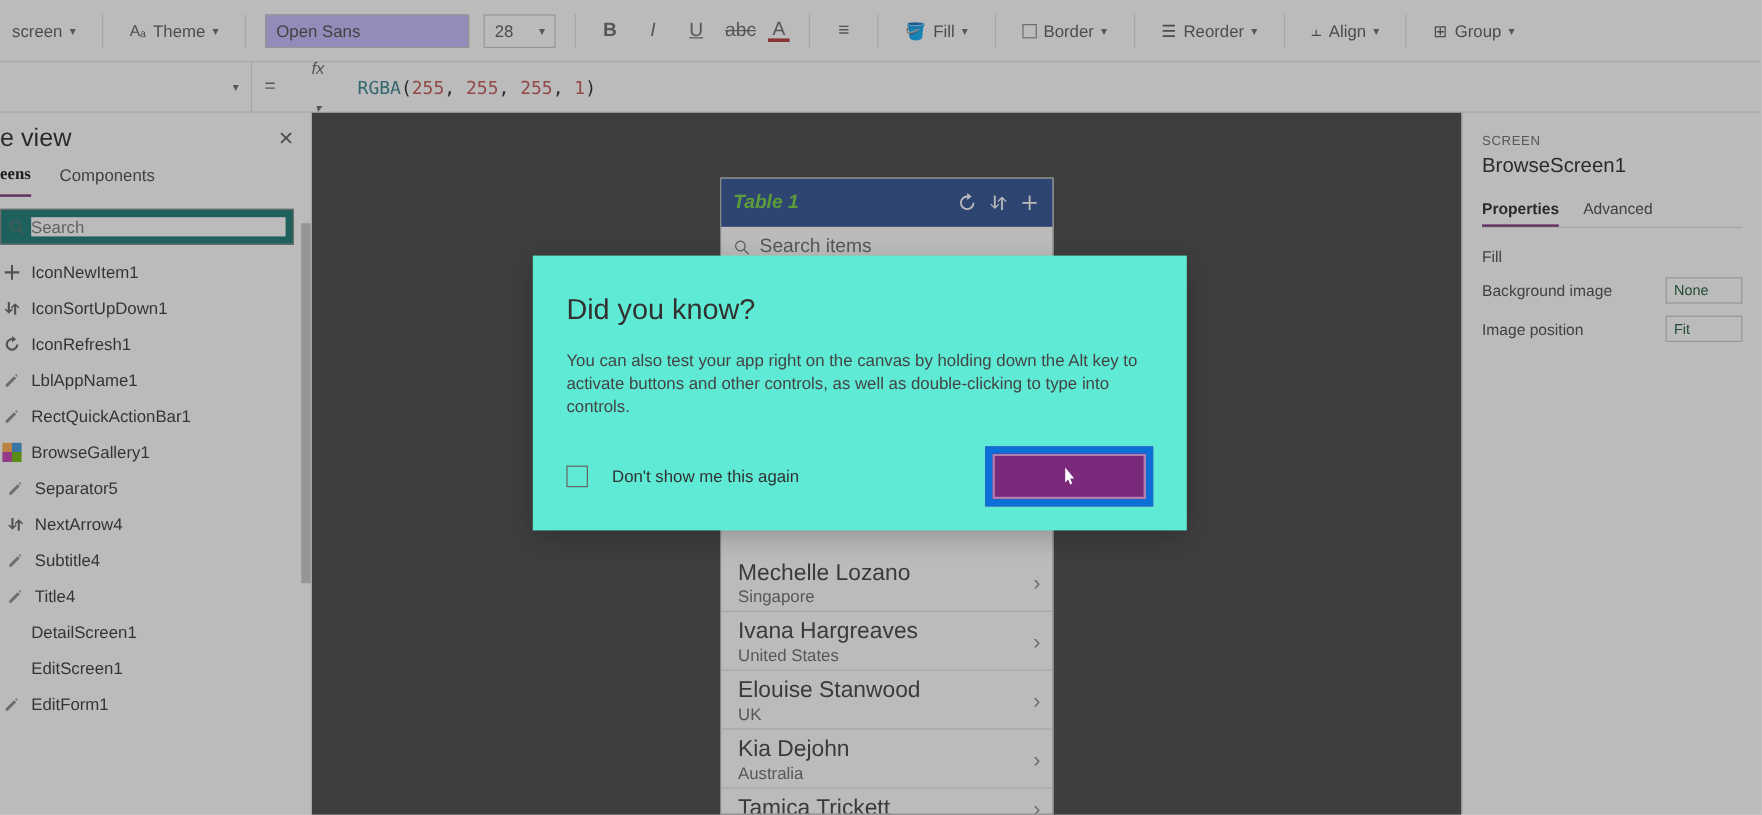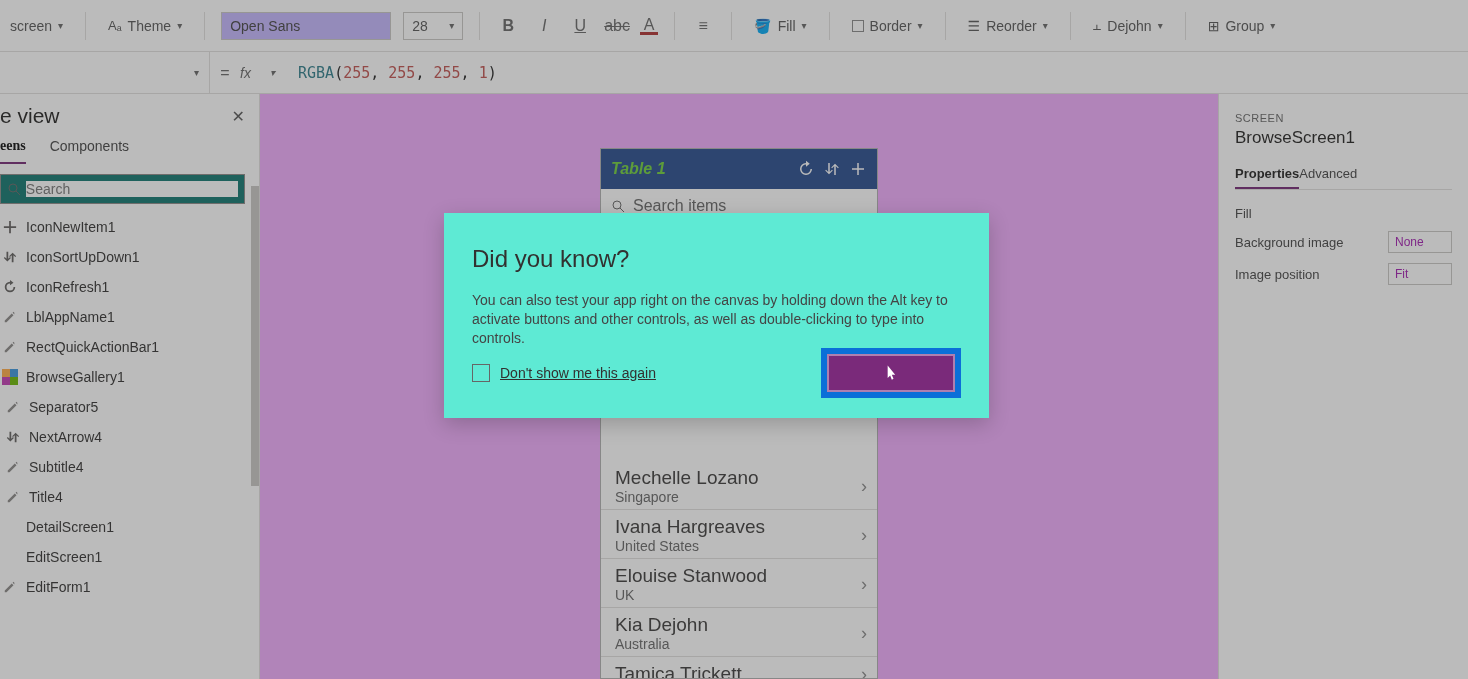--- a/index.html
+++ b/index.html
@@ -14,21 +14,21 @@
   .tb-size { width: 60px; height: 28px; border: 1px solid #c8c6c4; padding: 0 8px; display: flex; align-items: center; justify-content: space-between; background:#fff; }
   .tb-glyph { width: 24px; text-align: center; font-size: 16px; color: #666; }
   .under-a { display:flex; flex-direction:column; align-items:center; font-size:16px; color:#666; }
   .under-a .bar { width:18px; height:3px; background:#b03030; margin-top:-2px;}
   .chev { font-size: 10px; color: #666; }
 
   
   .formula-bar { height: 42px; display: flex; align-items: center; border-bottom: 1px solid #e1dfdd; background: #fff; font-size: 14px; }
   .fb-drop { width: 210px; height: 42px; display:flex; align-items:center; justify-content:flex-end; padding-right:10px; border-right:1px solid #e1dfdd; }
   .fb-eq { width: 30px; text-align:center; color:#666; font-size:16px; }
-  .fb-fx { width:50px; display:flex; align-items:center; gap:19px; color:#666; font-style:italic; }
+  .fb-fx { width:50px; display:flex; align-items:center; gap:19px; color:#666; font-style:italic;flex-direction:column; }
   .fb-formula { padding-left:8px; font-family: Consolas, monospace; font-size:15px; }
   .fb-formula .fn{color:#2e7d8a;} .fb-formula .paren{color:#222;} .fb-formula .num{color:#c0504d;} .fb-formula .comma{color:#222;}
 
   
   .workspace { display:flex; height: calc(679px - 94px); }
   .left { width: 260px; background:#fff; border-right:1px solid #e1dfdd; display:flex; flex-direction:column; position:relative; }
   .left-scroll { position:absolute; right:0; top:92px; width:8px; height:300px; background:#c8c6c4; }
   .left-header { display:flex; align-items:center; justify-content:space-between; padding:10px 14px 0 0; }
   .left-title { font-size:21px; font-weight:400; color:#201f1e; }
   .left-close { font-size:16px; color:#555; cursor:pointer; }
@@ -38,48 +38,48 @@
   .left-search { margin:10px 14px 8px 0; height:30px; border:1px solid #8a8886; display:flex; align-items:center; padding:0 6px; background:#0f766e; }
   .left-search svg{width:14px;height:14px;fill:#666;margin-right:6px;}
   .left-search input { border:none; outline:none; font-size:14px; width:100%; }
   .tree { font-size:14px; color:#323130; overflow:hidden; }
   .tree-row { display:flex; align-items:center; gap:8px; padding:7px 4px 7px 2px; cursor:pointer; }
   .tree-row.ind1{padding-left:5px;} .tree-row.ind0{padding-left:2px;}
   .tree-ic{width:16px;height:16px;display:inline-flex;align-items:center;justify-content:center;}
   .tree-ic svg{width:14px;height:14px;fill:#605e5c;}
   .tree-ic.edit svg{fill:#8a8886;} .tree-ic.gal{background:conic-gradient(#3a96dd 0 25%, #6bb700 0 50%, #c239b3 0 75%, #ffaa44 0);}
 
-  .canvas { flex:1; display:flex; justify-content:center; padding-top:54px; background:#f0abfc; }
+  .canvas { flex:1; display:flex; justify-content:center; padding-top:54px; background:#404040; }
   .phone { width:278px; background:#fff; border:1px solid #b0b0b0; display:flex; flex-direction:column; }
   .phone-hdr { height:40px; background:#264b8c; color:#6fcf3a; display:flex; align-items:center; padding:0 10px; font-style:italic; font-weight:600; gap:8px; }
   .phone-hdr .sp{flex:1;}
   .phone-hdr svg{width:18px;height:18px;fill:#fff;}
   .phone-search { height:34px; display:flex; align-items:center; padding:0 10px; gap:8px; color:#666; border-bottom:1px solid #e1dfdd; }
   .phone-search svg{width:14px;height:14px;fill:#666;}
   .list { flex:1; overflow:hidden; }
   .li { border-bottom:1px solid #e1dfdd; padding:6px 10px 4px 14px; display:flex; align-items:center; }
   .li .txt{flex:1;}
   .li .t1{font-size:19px;color:#3b3a39;} .li .t2{font-size:14px;color:#666;}
   .li .arr{font-size:18px;color:#888;}
 
   .right { width:250px; background:#fff; border-left:1px solid #e1dfdd; padding:18px 16px; font-size:13px; color:#444; }
   .right .lbl{font-size:11px;letter-spacing:.5px;color:#666;text-transform:uppercase;}
   .right .name{font-size:17px;color:#201f1e;margin:4px 0 12px;}
-  .right-tabs{display:flex;font-size:13px;border-bottom:1px solid #e1dfdd;margin-bottom:16px;}
+  .right-tabs{display:flex;gap:20px;font-size:13px;border-bottom:1px solid #e1dfdd;margin-bottom:16px;}
   .right-tabs .rt{padding:6px 0;cursor:pointer;}
   .right-tabs .rt.active{border-bottom:2px solid #742774;color:#201f1e;font-weight:600;}
   .prop-row{display:flex;align-items:center;margin:10px 0;font-size:13px;}
-  .prop-row .plab{flex:1;color:#444;} .prop-row .pval{width:64px;border:1px solid #c8c6c4;padding:3px 6px;font-size:12px;color:#a21caf;}
+  .prop-row .plab{flex:1;color:#444;} .prop-row .pval{width:64px;border:1px solid #c8c6c4;padding:3px 6px;font-size:12px;color:#14532d;}
 
   
   .dialog { position:absolute; left:444px; top:213px; width:545px; background:#5eead4; z-index:100; padding:32px 28px 20px 28px; box-shadow:0 6px 20px rgba(0,0,0,.2); }
   .dialog h2{font-weight:300;font-size:24px;color:#323130;margin-bottom:18px;}
-  .dialog p{font-size:14px;line-height:1.35;color:#444;}
+  .dialog p{font-size:14px;line-height:1.35;color:#444;margin-bottom:24px;}
   .dlg-foot{display:flex;align-items:center;}
-  .dlg-foot label{display:flex;align-items:center;gap:10px;font-size:14px;color:#323130;text-decoration:underline;}
+  .dlg-foot label{display:flex;align-items:center;gap:20px;font-size:14px;color:#323130;}
   .dlg-foot .cb{width:18px;height:18px;border:1px solid #666;}
   .dlg-foot .sp{flex:1;}
   .ok-btn{width:140px;height:50px;border:6px solid #0b6fd8;background:#7a2a7a;display:flex;align-items:center;justify-content:center;box-shadow:inset 0 0 0 2px rgba(255,255,255,.4);}
   .ok-btn svg{width:20px;height:20px;fill:#fff;}
 </style>
 </head>
 <body>
 
 <div class="toolbar">
   <div class="tb-item">
@@ -125,21 +125,21 @@
     </div>
   <div class="sep"></div>
   <div class="tb-item">
       <span>☰</span>
       <span>Reorder</span>
       <span class="chev">▾</span>
     </div>
   <div class="sep"></div>
   <div class="tb-item">
       <span>⫠</span>
-      <span>Dejohn</span>
+      <span>Align</span>
       <span class="chev">▾</span>
     </div>
   <div class="sep"></div>
   <div class="tb-item">
       <span>⊞</span>
       <span>Group</span>
       <span class="chev">▾</span>
     </div>
 </div>
 

